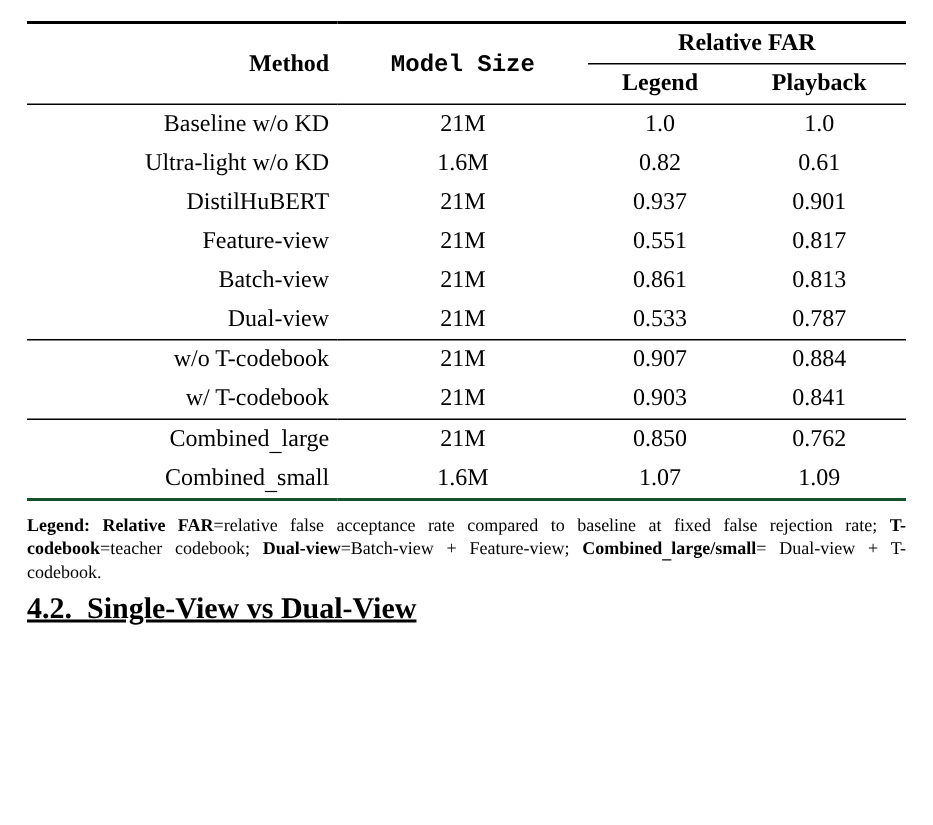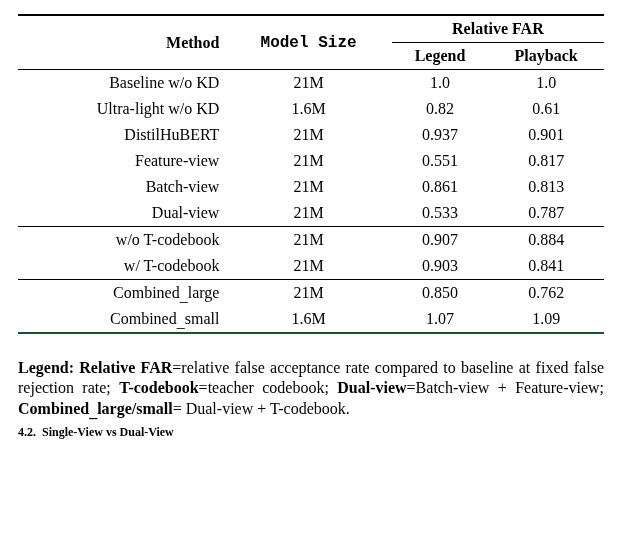--- a/index.html
+++ b/index.html
@@ -23,29 +23,30 @@
   th, td {
     padding: 3px 6px 3px 6px;
     line-height: 1.25;
     font-weight: normal;
     text-align: right;
   }
   th.header { font-weight: bold; }
   td.center, th.center { text-align: center; }
   td.method { padding-left: 6px; }
   .legend {
-    font-size: 16px;
+    font-size: 12px;
     text-align: justify;
     line-height: 1.28;
-    margin-top: 24px;
+    margin-top: 9px;
   }
   .sect {
     font-weight: bold;
-    font-size: 12px;
+    font-size: 20px;
     margin-top: 6px;
+    text-decoration: underline;
   }
   .b { font-weight: bold; }
 </style>
 </head>
 <body>
 
 <table>
   <tbody>
       <tr class="toprule">
     <th rowspan="2" class="header" style="vertical-align:middle;">Method</th>

